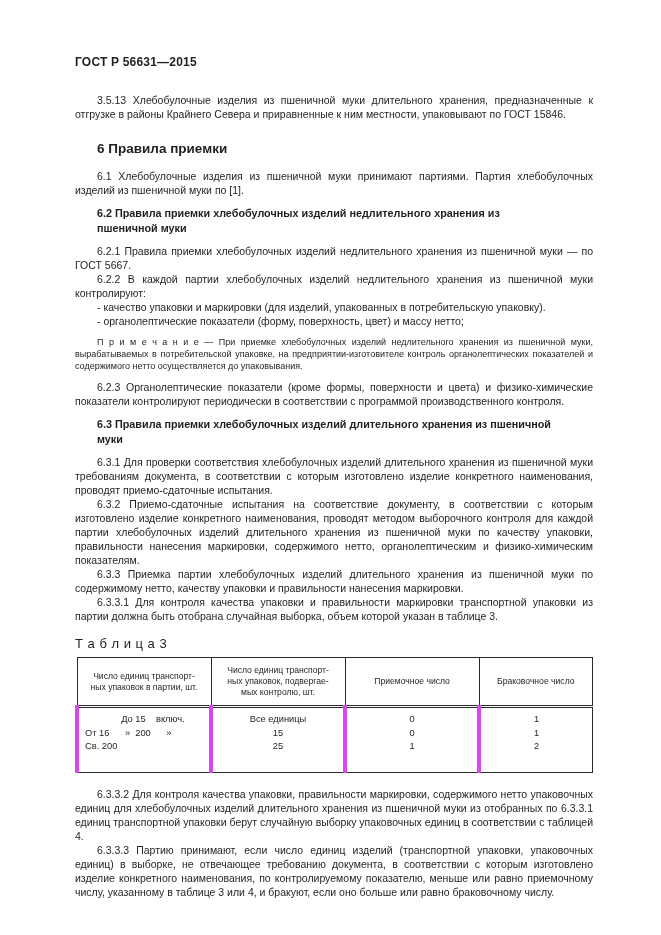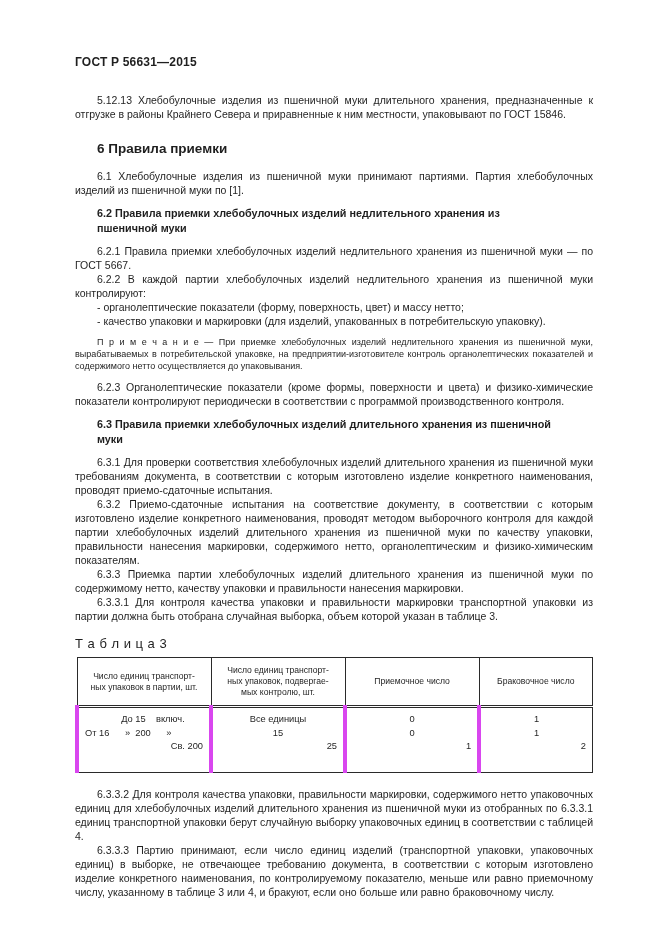--- a/index.html
+++ b/index.html
@@ -72,45 +72,45 @@
     white-space: pre-line;
   }
   table.gost td {
     font-size: 9.3px; line-height: 13.5px;
     text-align: center; vertical-align: top;
     border-left: 4px solid #d946ef;
     border-right: 1px solid #2a2a2a;
     padding: 0 6px;
   }
   table.gost tr.row-first td { padding-top: 5px; }
-  table.gost tr.row-last td  { padding-bottom: 18px; text-align: right; }
+  table.gost tr.row-last td  { padding-bottom: 18px; }
   table.gost td.col1 {
     text-align: left;
     white-space: pre;
   }
 </style>
 </head>
 <body>
 
 <div class="page">
 
   <div class="doc-header">ГОСТ Р 56631—2015</div>
 
-  <p class="body">5.12.13 Хлебобулочные изделия из пшеничной муки длительного хранения, предназначенные к отгрузке в районы Крайнего Севера и приравненные к ним местности, упаковывают по ГОСТ 15846.</p>
+  <p class="body">3.5.13 Хлебобулочные изделия из пшеничной муки длительного хранения, предназначенные к отгрузке в районы Крайнего Севера и приравненные к ним местности, упаковывают по ГОСТ 15846.</p>
 
   <div class="h-main">6 Правила приемки</div>
 
   <p class="body">6.1 Хлебобулочные изделия из пшеничной муки принимают партиями. Партия хлебобулочных изделий из пшеничной муки по [1].</p>
 
   <div class="h-sub">6.2 Правила приемки хлебобулочных изделий недлительного хранения из пшеничной муки</div>
 
   <p class="body">6.2.1 Правила приемки хлебобулочных изделий недлительного хранения из пшеничной муки — по ГОСТ 5667.</p>
   <p class="body">6.2.2 В каждой партии хлебобулочных изделий недлительного хранения из пшеничной муки контролируют:</p>
+  <p class="list-item">- качество упаковки и маркировки (для изделий, упакованных в потребительскую упаковку).</p>
   <p class="list-item">- органолептические показатели (форму, поверхность, цвет) и массу нетто;</p>
-  <p class="list-item">- качество упаковки и маркировки (для изделий, упакованных в потребительскую упаковку).</p>
 
   <p class="note"><span>П р и м е ч а н и е</span><span> — При приемке хлебобулочных изделий недлительного хранения из пшеничной муки, вырабатываемых в потребительской упаковке, на предприятии-изготовителе контроль органолептических показателей и содержимого нетто осуществляется до упаковывания.</span></p>
 
   <p class="body">6.2.3 Органолептические показатели (кроме формы, поверхности и цвета) и физико-химические показатели контролируют периодически в соответствии с программой производственного контроля.</p>
 
   <div class="h-sub">6.3 Правила приемки хлебобулочных изделий длительного хранения из пшеничной муки</div>
 
   <p class="body">6.3.1 Для проверки соответствия хлебобулочных изделий длительного хранения из пшеничной муки требованиям документа, в соответствии с которым изготовлено изделие конкретного наименования, проводят приемо-сдаточные испытания.</p>
   <p class="body">6.3.2 Приемо-сдаточные испытания на соответствие документу, в соответствии с которым изготовлено изделие конкретного наименования, проводят методом выборочного контроля для каждой партии хлебобулочных изделий длительного хранения из пшеничной муки по качеству упаковки, правильности нанесения маркировки, содержимого нетто, органолептическим и физико-химическим показателям.</p>
   <p class="body">6.3.3 Приемка партии хлебобулочных изделий длительного хранения из пшеничной муки по содержимому нетто, качеству упаковки и правильности нанесения маркировки.</p>

